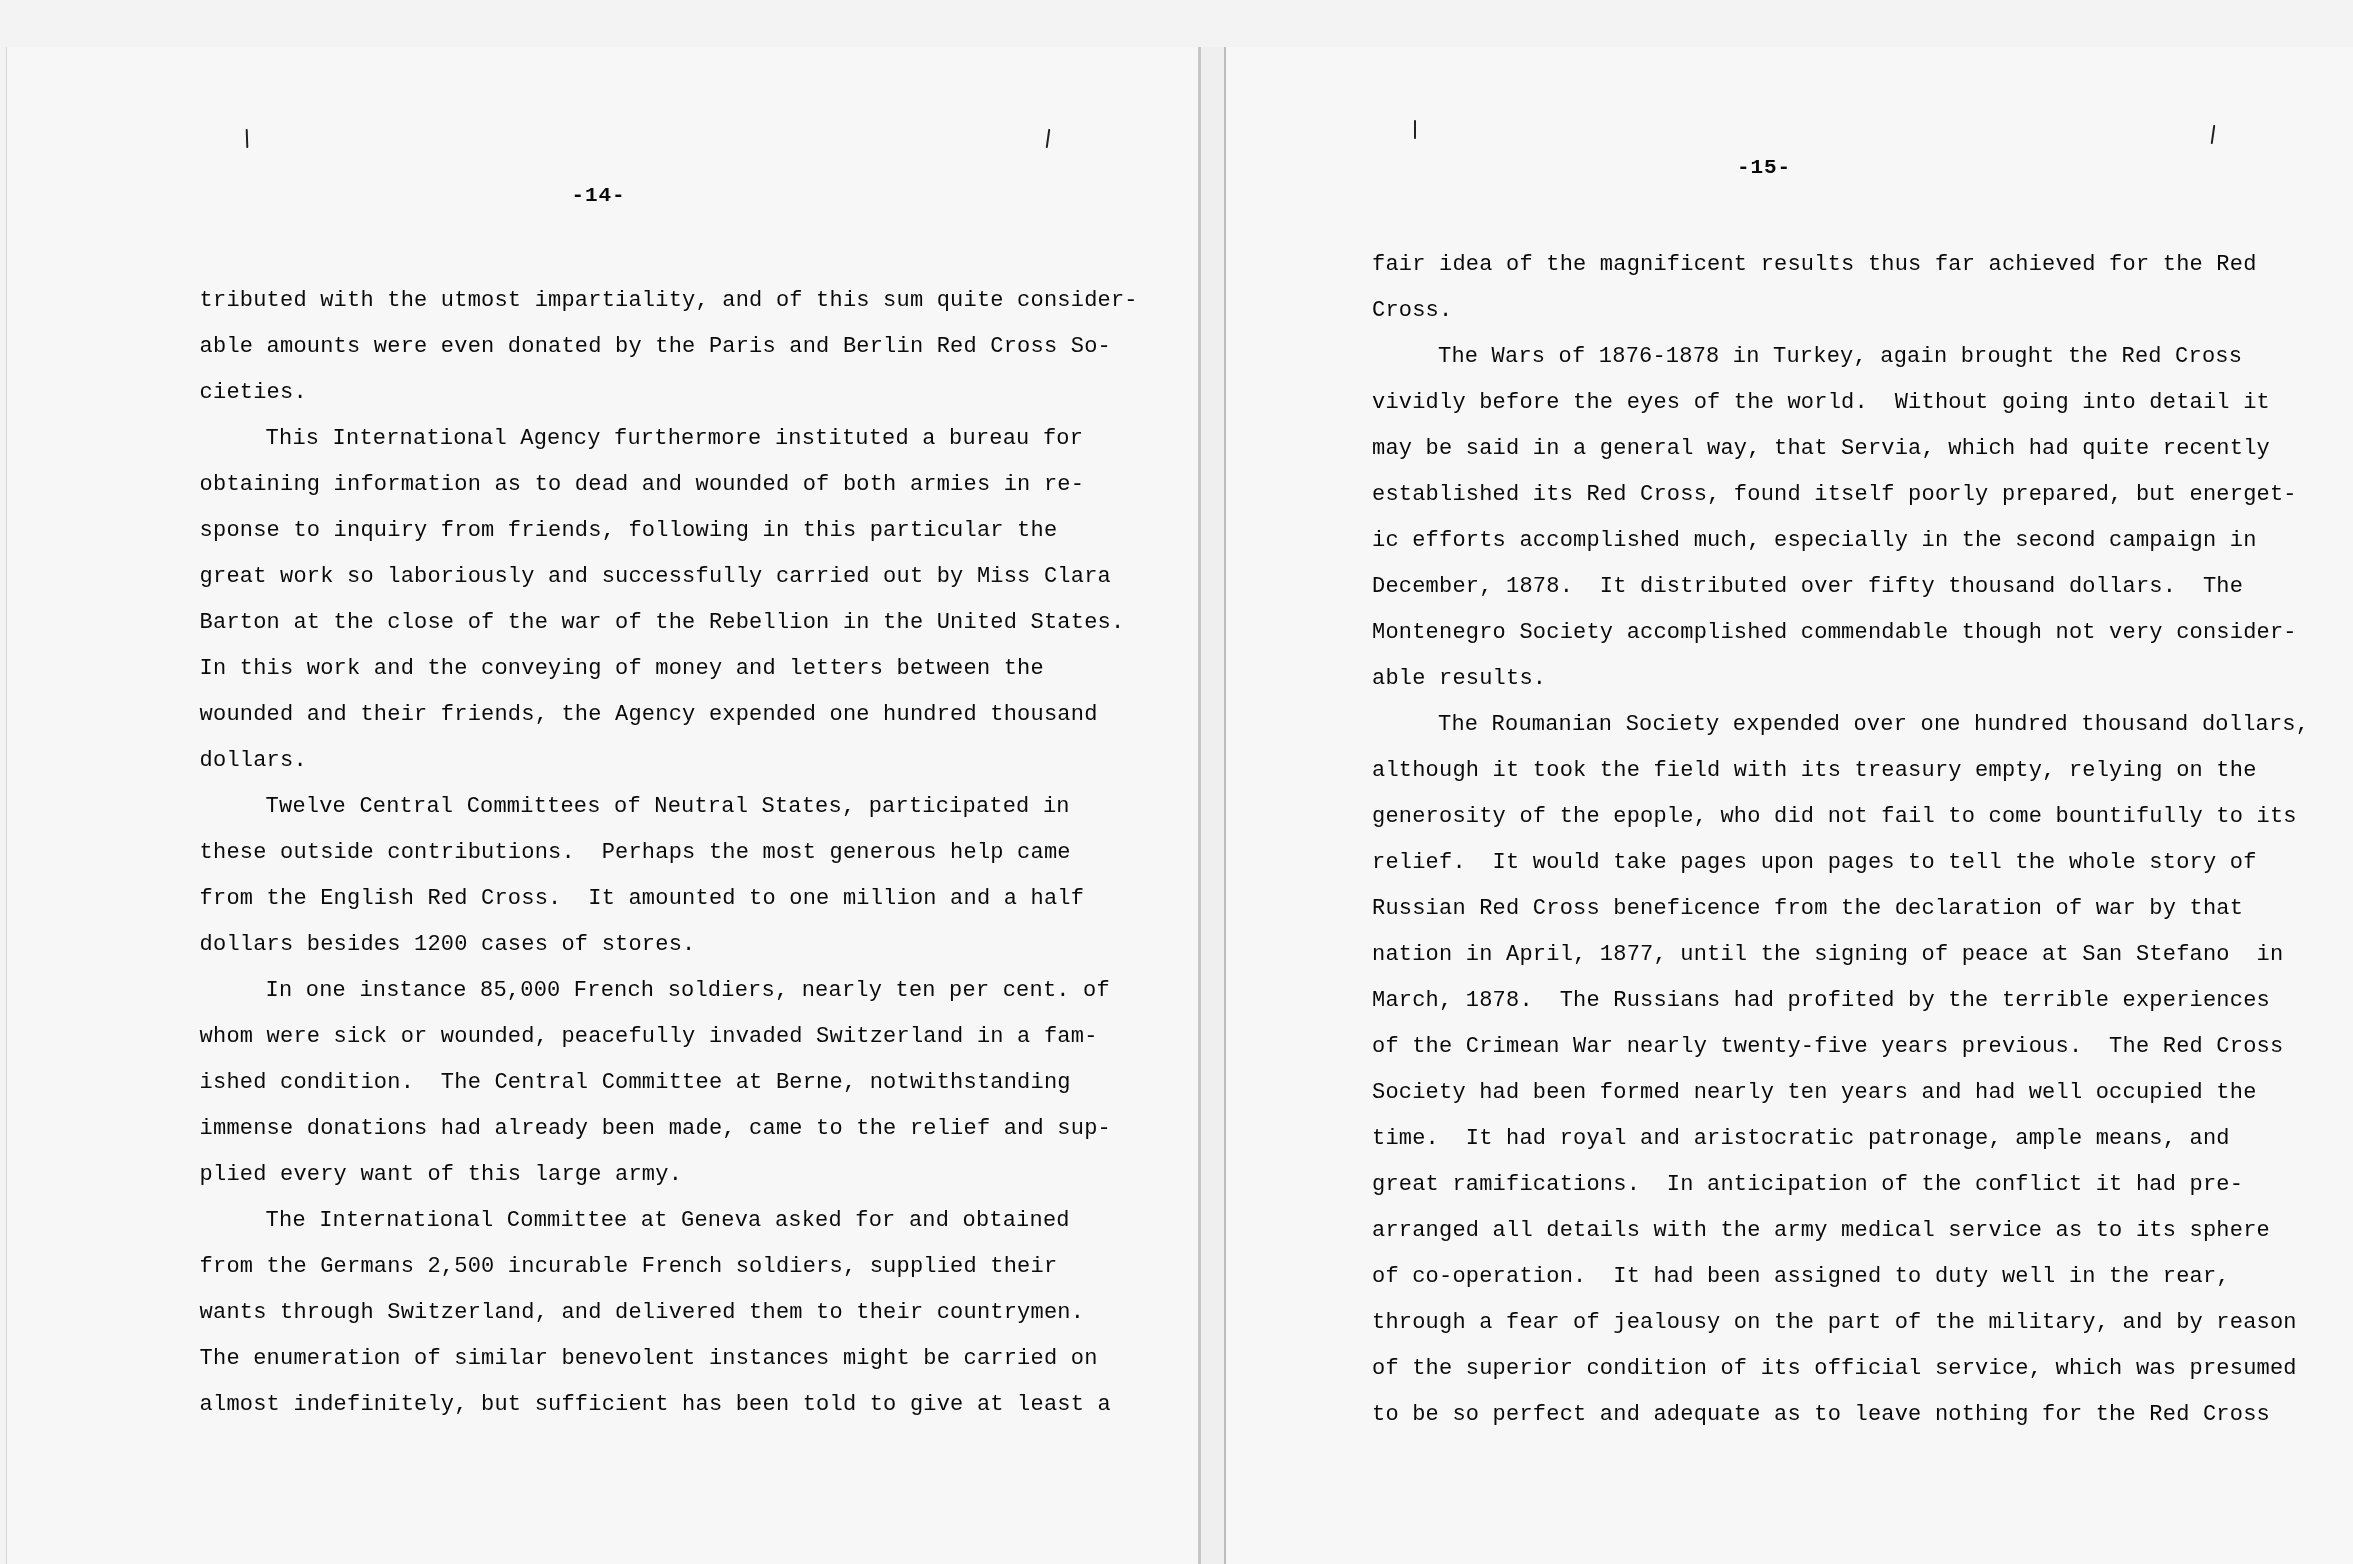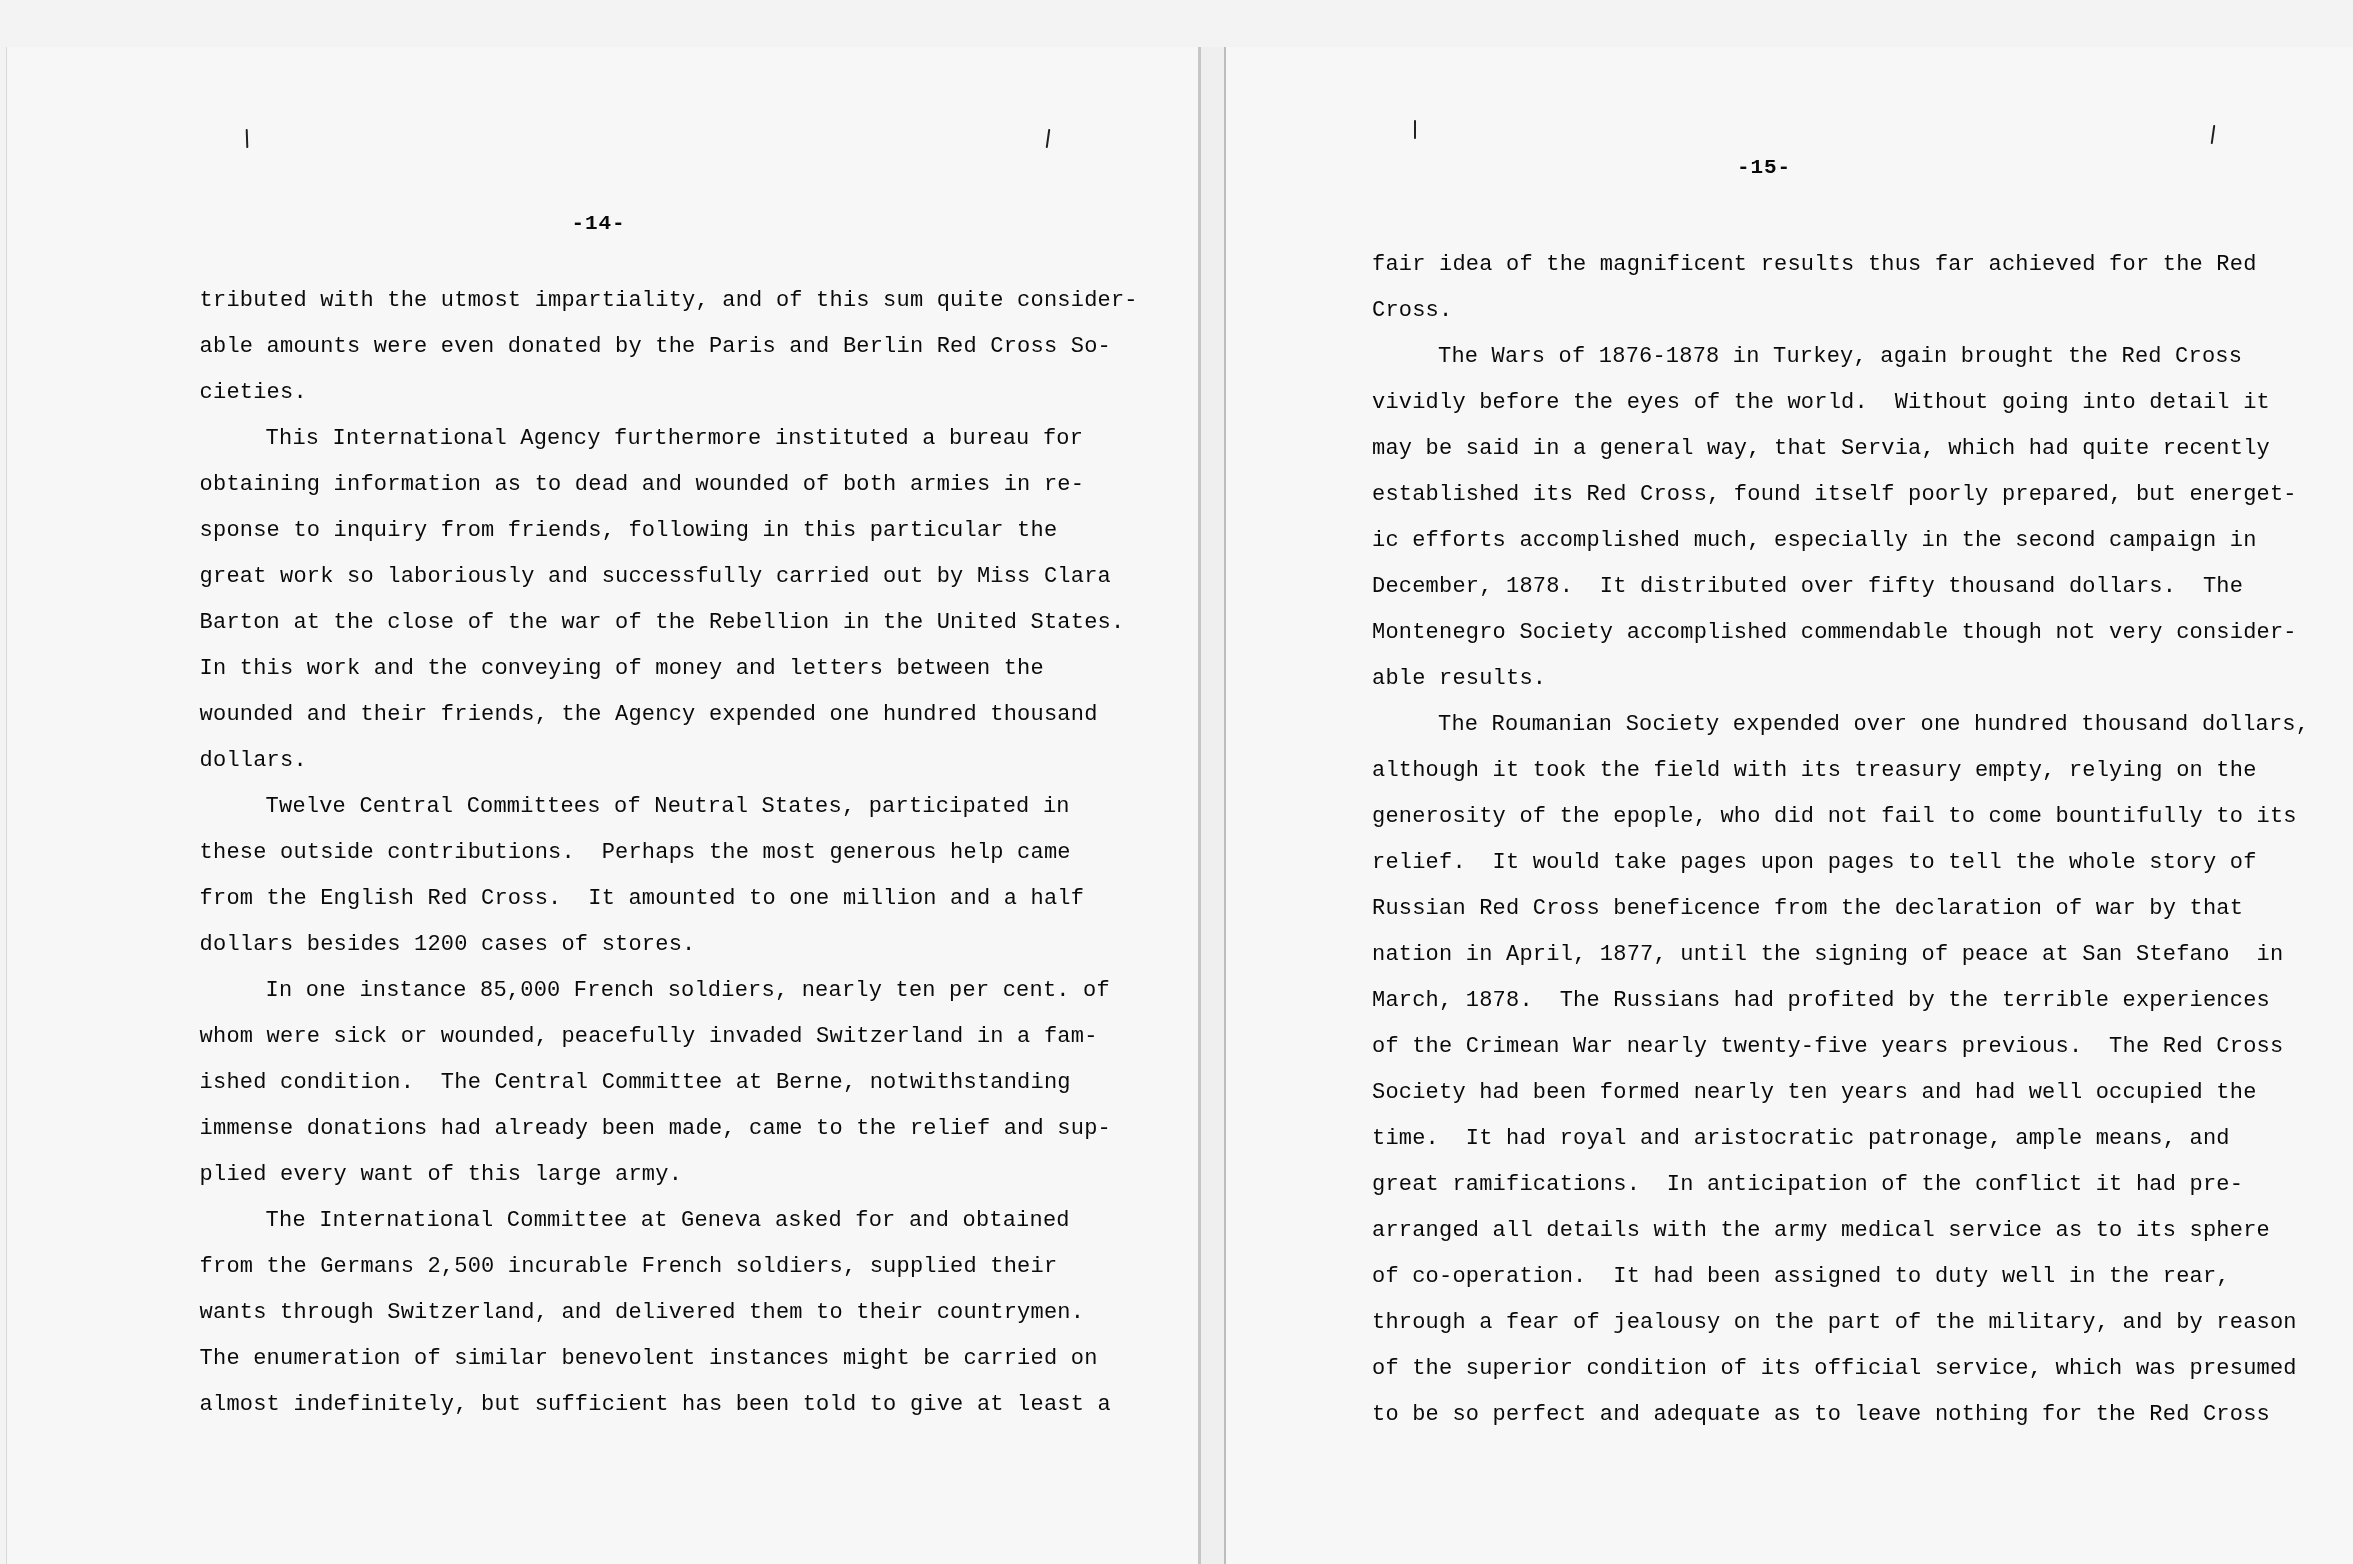--- a/index.html
+++ b/index.html
@@ -39,21 +39,21 @@
   }
   .line { display: block; height: 46px; }
   .line.indent { padding-left: 66px; }
 </style>
 </head>
 <body>
 
 <div class="page left">
   <span class="tick" style="left:239px; top:82px; transform:rotate(-2deg);"></span>
   <span class="tick" style="left:1040px; top:82px; transform:rotate(8deg);"></span>
-  <div class="page-num" style="left:565px; top:137px;margin-top:28px;">-14-</div>
+  <div class="page-num" style="left:565px; top:137px;">-14-</div>
   <div class="body-text" style="left:193px; top:231px;" id="left-body"><span class="line">tributed with the utmost impartiality, and of this sum quite consider-</span><span class="line">able amounts were even donated by the Paris and Berlin Red Cross So-</span><span class="line">cieties.</span><span class="line indent">This International Agency furthermore instituted a bureau for</span><span class="line">obtaining information as to dead and wounded of both armies in re-</span><span class="line">sponse to inquiry from friends, following in this particular the</span><span class="line">great work so laboriously and successfully carried out by Miss Clara</span><span class="line">Barton at the close of the war of the Rebellion in the United States.</span><span class="line">In this work and the conveying of money and letters between the</span><span class="line">wounded and their friends, the Agency expended one hundred thousand</span><span class="line">dollars.</span><span class="line indent">Twelve Central Committees of Neutral States, participated in</span><span class="line">these outside contributions.  Perhaps the most generous help came</span><span class="line">from the English Red Cross.  It amounted to one million and a half</span><span class="line">dollars besides 1200 cases of stores.</span><span class="line indent">In one instance 85,000 French soldiers, nearly ten per cent. of</span><span class="line">whom were sick or wounded, peacefully invaded Switzerland in a fam-</span><span class="line">ished condition.  The Central Committee at Berne, notwithstanding</span><span class="line">immense donations had already been made, came to the relief and sup-</span><span class="line">plied every want of this large army.</span><span class="line indent">The International Committee at Geneva asked for and obtained</span><span class="line">from the Germans 2,500 incurable French soldiers, supplied their</span><span class="line">wants through Switzerland, and delivered them to their countrymen.</span><span class="line">The enumeration of similar benevolent instances might be carried on</span><span class="line">almost indefinitely, but sufficient has been told to give at least a</span></div>
 </div>
 
 <div class="gutter"></div>
 
 <div class="page right">
   <span class="tick" style="left:188px; top:73px;"></span>
   <span class="tick" style="left:986px; top:78px; transform:rotate(8deg);"></span>
   <div class="page-num" style="left:511px; top:109px;">-15-</div>
   <div class="body-text" style="left:146px; top:195px;" id="right-body"><span class="line">fair idea of the magnificent results thus far achieved for the Red</span><span class="line">Cross.</span><span class="line indent">The Wars of 1876-1878 in Turkey, again brought the Red Cross</span><span class="line">vividly before the eyes of the world.  Without going into detail it</span><span class="line">may be said in a general way, that Servia, which had quite recently</span><span class="line">established its Red Cross, found itself poorly prepared, but energet-</span><span class="line">ic efforts accomplished much, especially in the second campaign in</span><span class="line">December, 1878.  It distributed over fifty thousand dollars.  The</span><span class="line">Montenegro Society accomplished commendable though not very consider-</span><span class="line">able results.</span><span class="line indent">The Roumanian Society expended over one hundred thousand dollars,</span><span class="line">although it took the field with its treasury empty, relying on the</span><span class="line">generosity of the epople, who did not fail to come bountifully to its</span><span class="line">relief.  It would take pages upon pages to tell the whole story of</span><span class="line">Russian Red Cross beneficence from the declaration of war by that</span><span class="line">nation in April, 1877, until the signing of peace at San Stefano  in</span><span class="line">March, 1878.  The Russians had profited by the terrible experiences</span><span class="line">of the Crimean War nearly twenty-five years previous.  The Red Cross</span><span class="line">Society had been formed nearly ten years and had well occupied the</span><span class="line">time.  It had royal and aristocratic patronage, ample means, and</span><span class="line">great ramifications.  In anticipation of the conflict it had pre-</span><span class="line">arranged all details with the army medical service as to its sphere</span><span class="line">of co-operation.  It had been assigned to duty well in the rear,</span><span class="line">through a fear of jealousy on the part of the military, and by reason</span><span class="line">of the superior condition of its official service, which was presumed</span><span class="line">to be so perfect and adequate as to leave nothing for the Red Cross</span></div>

